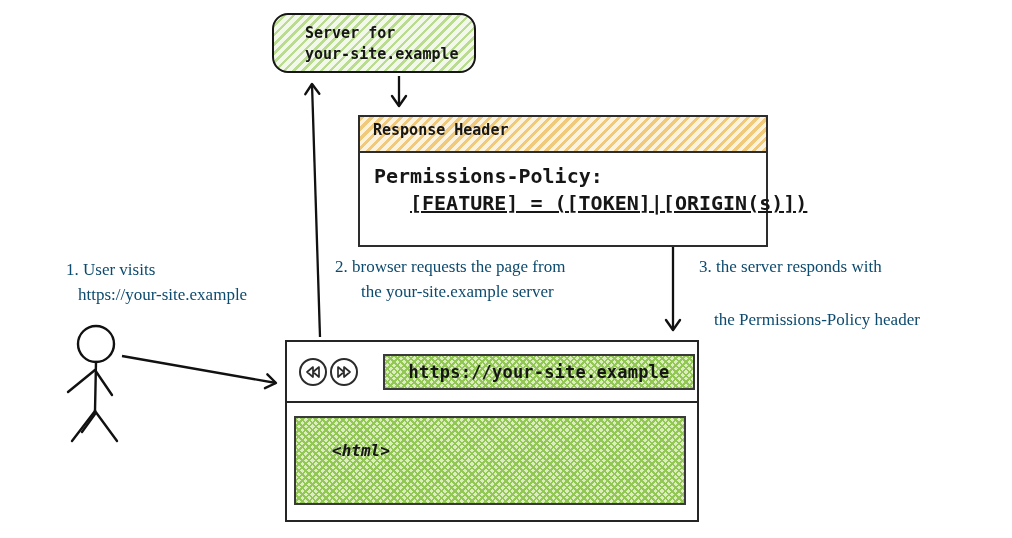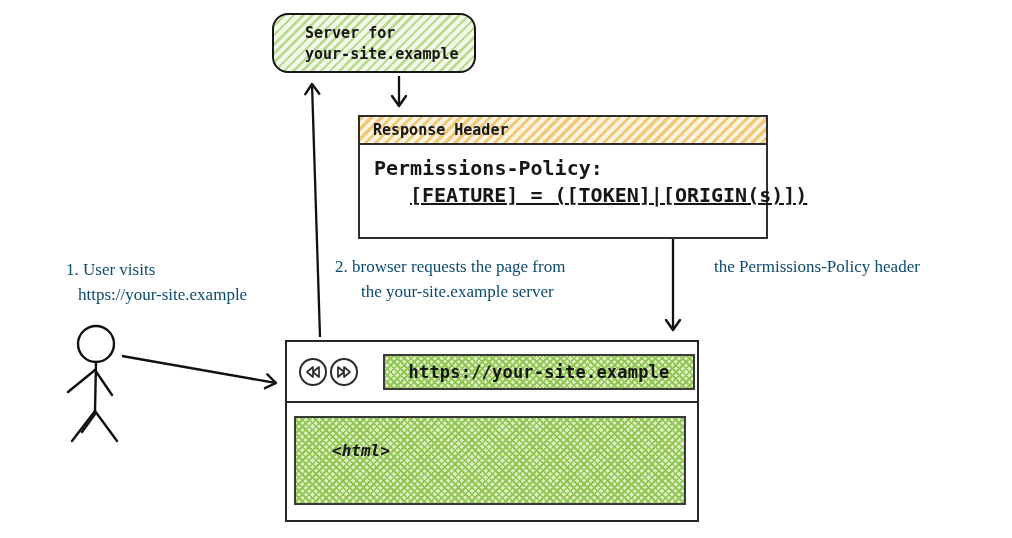--- a/index.html
+++ b/index.html
@@ -38,40 +38,40 @@
     border:2.2px solid var(--ink);border-radius:16px;box-sizing:border-box;
     padding:8px 0 0 31px;font-weight:bold;font-size:15px;line-height:21px;
   }
 
   
   .response-box{
     position:absolute;left:358px;top:115px;width:410px;z-index:2;
     border:2px solid #2d2d2d;box-sizing:border-box;background:#ffffff;
   }
   .response-title{
-    height:28px;box-sizing:border-box;border-bottom:2px solid #2d2d2d;
+    height:36px;box-sizing:border-box;border-bottom:2px solid #2d2d2d;
     padding:4px 0 0 13px;font-weight:bold;font-size:15px;
   }
   .response-body{
     padding:10px 0 28px 14px;font-weight:bold;font-size:20px;line-height:27px;
   }
   .response-body .indent{padding-left:36px;white-space:pre;text-decoration:underline;}
 
   
   .step{
     position:absolute;z-index:2;font-family:cursive;
     font-size:17px;line-height:25px;color:#0c4a6e;
   }
   .step .l2{display:block;}
   .step1{left:66px;top:257px;}
   .step1 .l2{padding-left:12px;}
   .step2{left:335px;top:254px;}
   .step2 .l2{padding-left:26px;}
   .step3{left:699px;top:254px;}
-  .step3 .l2{padding-left:15px;}
+  .step3 .l2{padding-left:15px;margin-top:28px;}
 
   
   .browser{
     position:absolute;left:285px;top:340px;width:414px;height:182px;z-index:2;
     border:2.2px solid #252525;box-sizing:border-box;background:#ffffff;
   }
   .toolbar{
     height:61px;box-sizing:border-box;border-bottom:2px solid #252525;
     display:flex;align-items:center;padding-left:12px;
   }
@@ -135,20 +135,21 @@
 
   <div class="step step1">
     <span>1. User visits</span>
     <span class="l2">https://your-site.example</span>
   </div>
   <div class="step step2">
     <span>2. browser requests the page from</span>
     <span class="l2">the your-site.example server</span>
   </div>
   <div class="step step3">
+    <span>3. the server responds with</span>
     <span class="l2">the Permissions-Policy header</span>
   </div>
 
   <div class="browser">
     <div class="toolbar">
       <span class="navbtn">
         <svg width="20" height="20" viewBox="0 0 20 20">
           <path d="M10,5 L4,10 L10,15 Z M16,5 L10,10 L16,15 Z" fill="none" stroke="#2b2b2b" stroke-width="1.7" stroke-linejoin="round"></path>
         </svg>
       </span>

